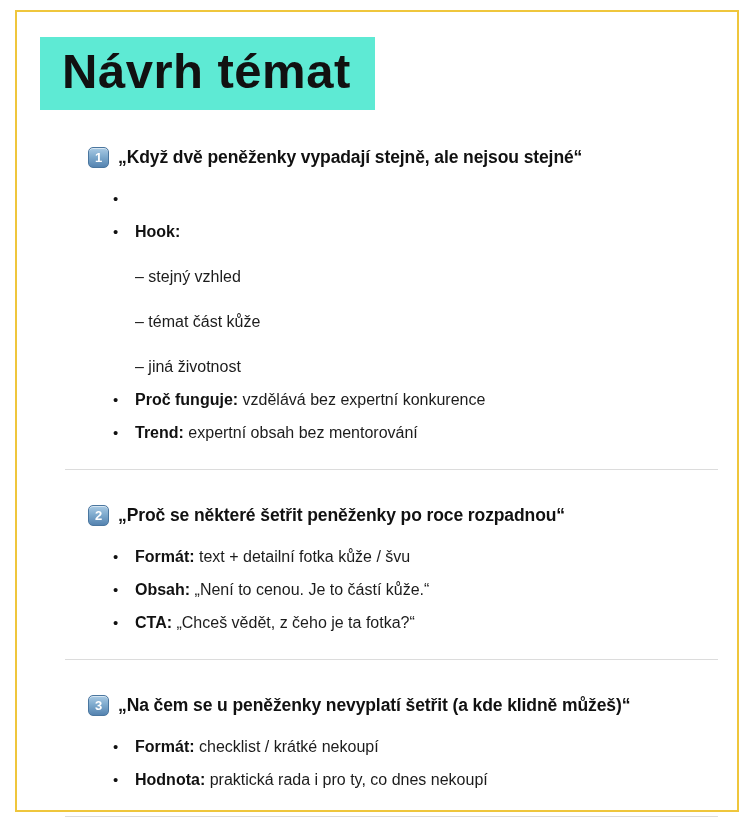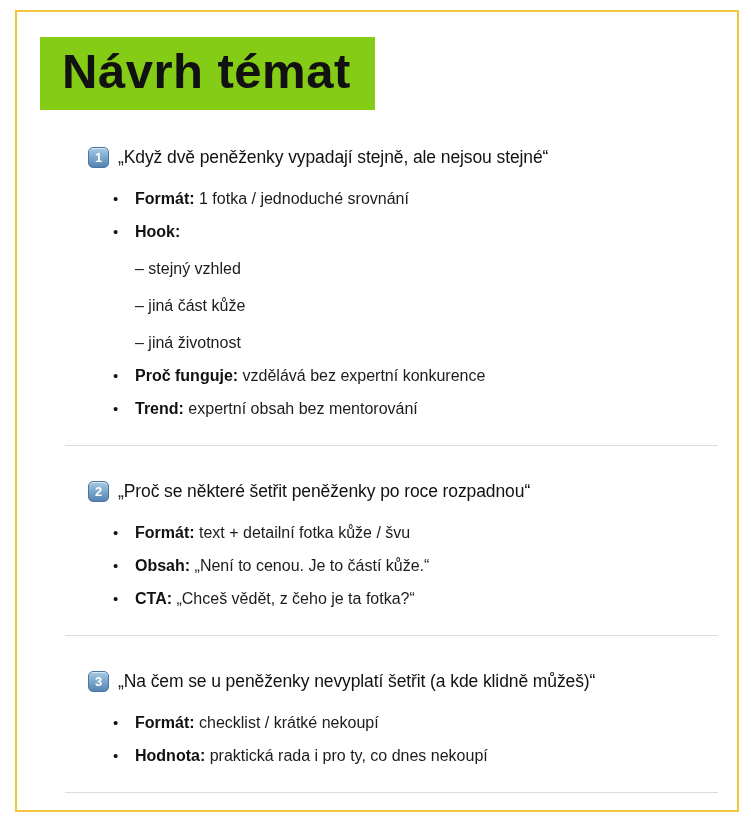--- a/index.html
+++ b/index.html
@@ -27,21 +27,21 @@
   }
   .page {
     position: absolute;
     top: 37px;
     left: 40px;
     right: 33px;
   }
   .title {
     display: inline-block;
     margin: 0 0 36px 0;
-    background: #84cc16;
+    background: #5eead4;
     color: #111111;
     font-size: 49px;
     font-weight: 800;
     letter-spacing: 0.5px;
     line-height: 1.0;
     padding: 10px 24px 14px 22px;
   }
   .section {
     padding-left: 48px;
   }
@@ -62,21 +62,21 @@
     font-size: 13px;
     font-weight: 700;
     display: inline-flex;
     align-items: center;
     justify-content: center;
     box-sizing: border-box;
   }
   h2 {
     margin: 0;
     font-size: 17.5px;
-    font-weight: 400;
+    font-weight: 700;
     color: #111111;
     letter-spacing: -0.1px;
     line-height: 22px;
   }
   ul.bullets {
     list-style: none;
     margin: 20px 0 0 0;
     padding: 0 0 0 25px;
   }
   ul.bullets li {
@@ -90,21 +90,21 @@
     flex: 0 0 22px;
     width: 22px;
     font-size: 15px;
     color: #111111;
   }
   .li-body b {
     font-weight: 700;
     color: #111111;
   }
   .subline {
-    margin-top: 16px;
+    margin-top: 24px;
     line-height: 21px;
   }
   hr.divider {
     border: none;
     border-top: 1px solid #dcdcdc;
     margin: 26px 0 34px 25px;
   }
   hr.divider.last {
     margin-bottom: 0;
   }
@@ -120,28 +120,27 @@
 
   
   <div class="section">
     <div class="heading-row">
       <span class="badge">1</span>
       <h2>„Když dvě peněženky vypadají stejně, ale nejsou stejné“</h2>
     </div>
     <ul class="bullets">
       <li>
         <span class="dot">•</span>
-        <div class="li-body"><b>Formát:</b><span> 1 fotka / jednoduché srovnání</span></div>
       </li>
       <li>
         <span class="dot">•</span>
         <div class="li-body">
           <div><b>Hook:</b><span></span></div>
           <div class="subline">– stejný vzhled</div>
-          <div class="subline">– jiná část kůže</div>
+          <div class="subline">– témat část kůže</div>
           <div class="subline">– jiná životnost</div>
         </div>
       </li>
       <li>
         <span class="dot">•</span>
         <div class="li-body"><b>Proč funguje:</b><span> vzdělává bez expertní konkurence</span></div>
       </li>
       <li>
         <span class="dot">•</span>
         <div class="li-body"><b>Trend:</b><span> expertní obsah bez mentorování</span></div>

